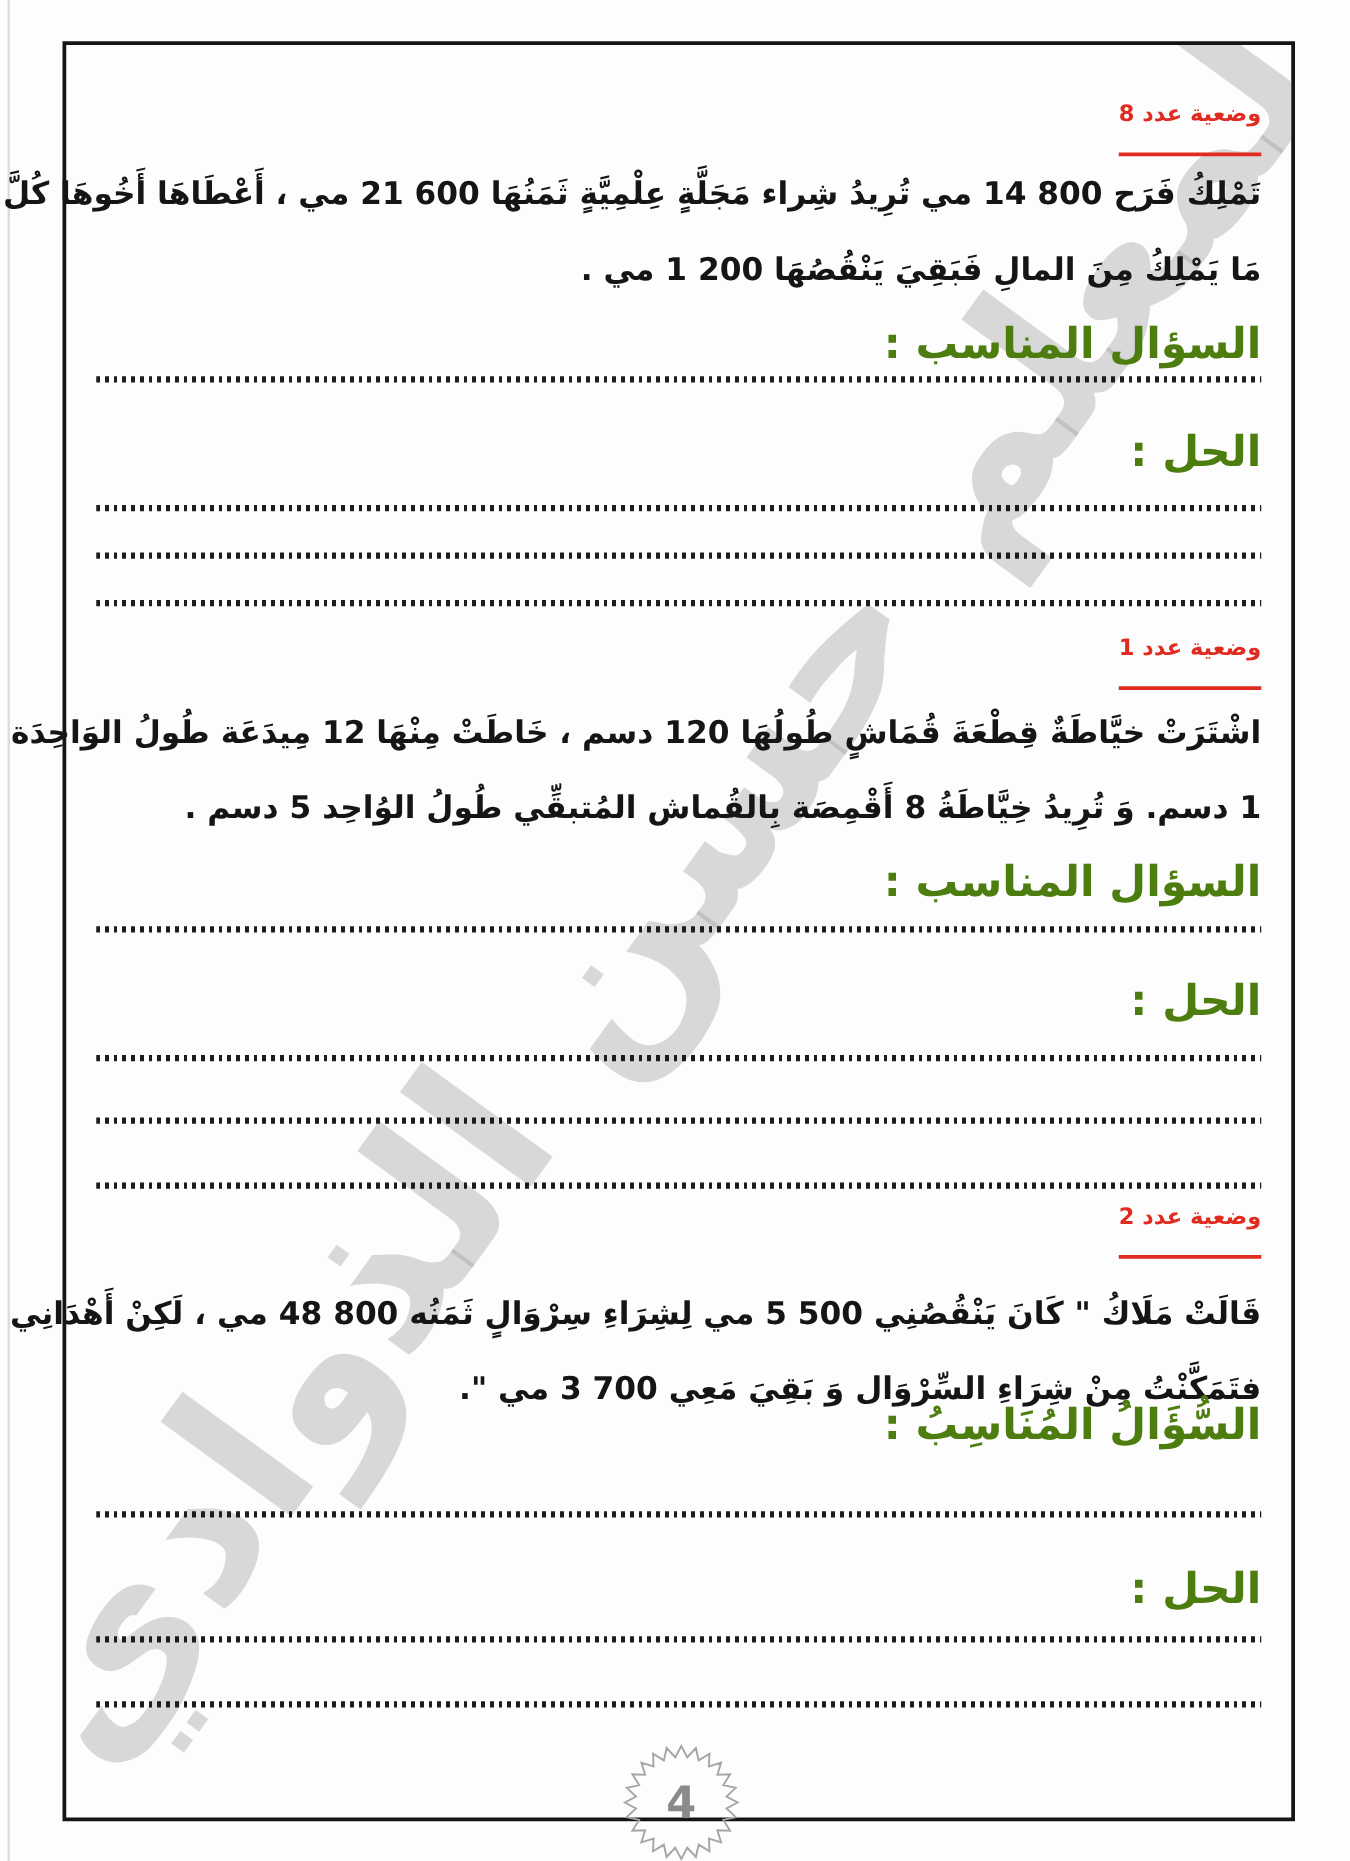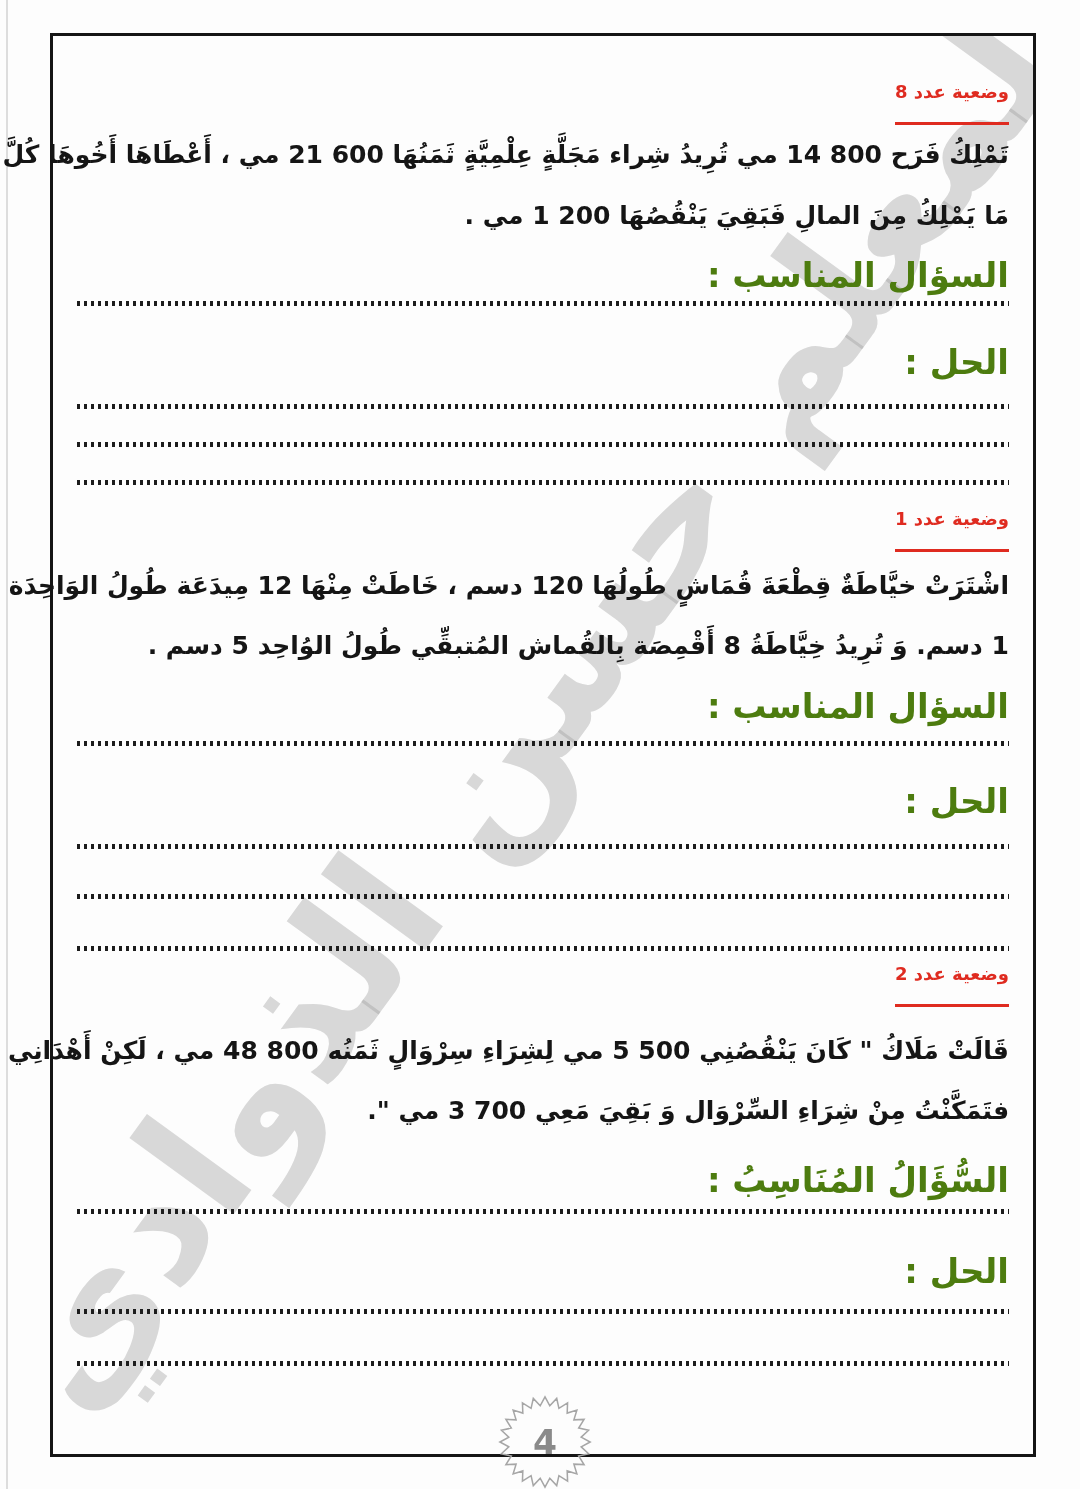--- a/index.html
+++ b/index.html
@@ -87,21 +87,21 @@
   <div class="row label-row" style="top:745px">الحل :</div>
   <div class="row dots-row" style="top:808px"></div>
   <div class="row dots-row" style="top:858px"></div>
   <div class="row dots-row" style="top:910px"></div>
 
   <div class="row title-row" style="top:928px">
     <span class="sec-title">وضعية عدد 2</span>
   </div>
   <div class="row text-row" style="top:995px">قَالَتْ مَلَاكُ " كَانَ يَنْقُصُنِي 5&nbsp;500 مي لِشِرَاءِ سِرْوَالٍ ثَمَنُه 48&nbsp;800 مي ، لَكِنْ أَهْدَانِي أَبِي مَبْلَغًا</div>
   <div class="row text-row" style="top:1055px">فتَمَكَّنْتُ مِنْ شِرَاءِ السِّرْوَال وَ بَقِيَ مَعِي 3&nbsp;700 مي ".</div>
-  <div class="row label-row" style="top:1124px">السُّؤَالُ المُنَاسِبُ :</div>
+  <div class="row label-row" style="top:1084px">السُّؤَالُ المُنَاسِبُ :</div>
   <div class="row dots-row" style="top:1173px"></div>
   <div class="row label-row" style="top:1215px">الحل :</div>
   <div class="row dots-row" style="top:1273px"></div>
   <div class="row dots-row" style="top:1325px"></div>
 
   <div class="badge">
     <svg viewBox="-50 -50 100 100">
       <polygon id="starpoly" fill="none" stroke="#a6a6a6" stroke-width="1.6" points="47.0,0.0 37.7,5.0 45.4,12.2 35.1,14.5 40.7,23.5 30.1,23.1 33.2,33.2 23.1,30.1 23.5,40.7 14.5,35.1 12.2,45.4 5.0,37.7 0.0,47.0 -5.0,37.7 -12.2,45.4 -14.5,35.1 -23.5,40.7 -23.1,30.1 -33.2,33.2 -30.1,23.1 -40.7,23.5 -35.1,14.5 -45.4,12.2 -37.7,5.0 -47.0,0.0 -37.7,-5.0 -45.4,-12.2 -35.1,-14.5 -40.7,-23.5 -30.1,-23.1 -33.2,-33.2 -23.1,-30.1 -23.5,-40.7 -14.5,-35.1 -12.2,-45.4 -5.0,-37.7 -0.0,-47.0 5.0,-37.7 12.2,-45.4 14.5,-35.1 23.5,-40.7 23.1,-30.1 33.2,-33.2 30.1,-23.1 40.7,-23.5 35.1,-14.5 45.4,-12.2 37.7,-5.0"></polygon>
       <text x="0" y="12" text-anchor="middle">4</text>
     </svg>

